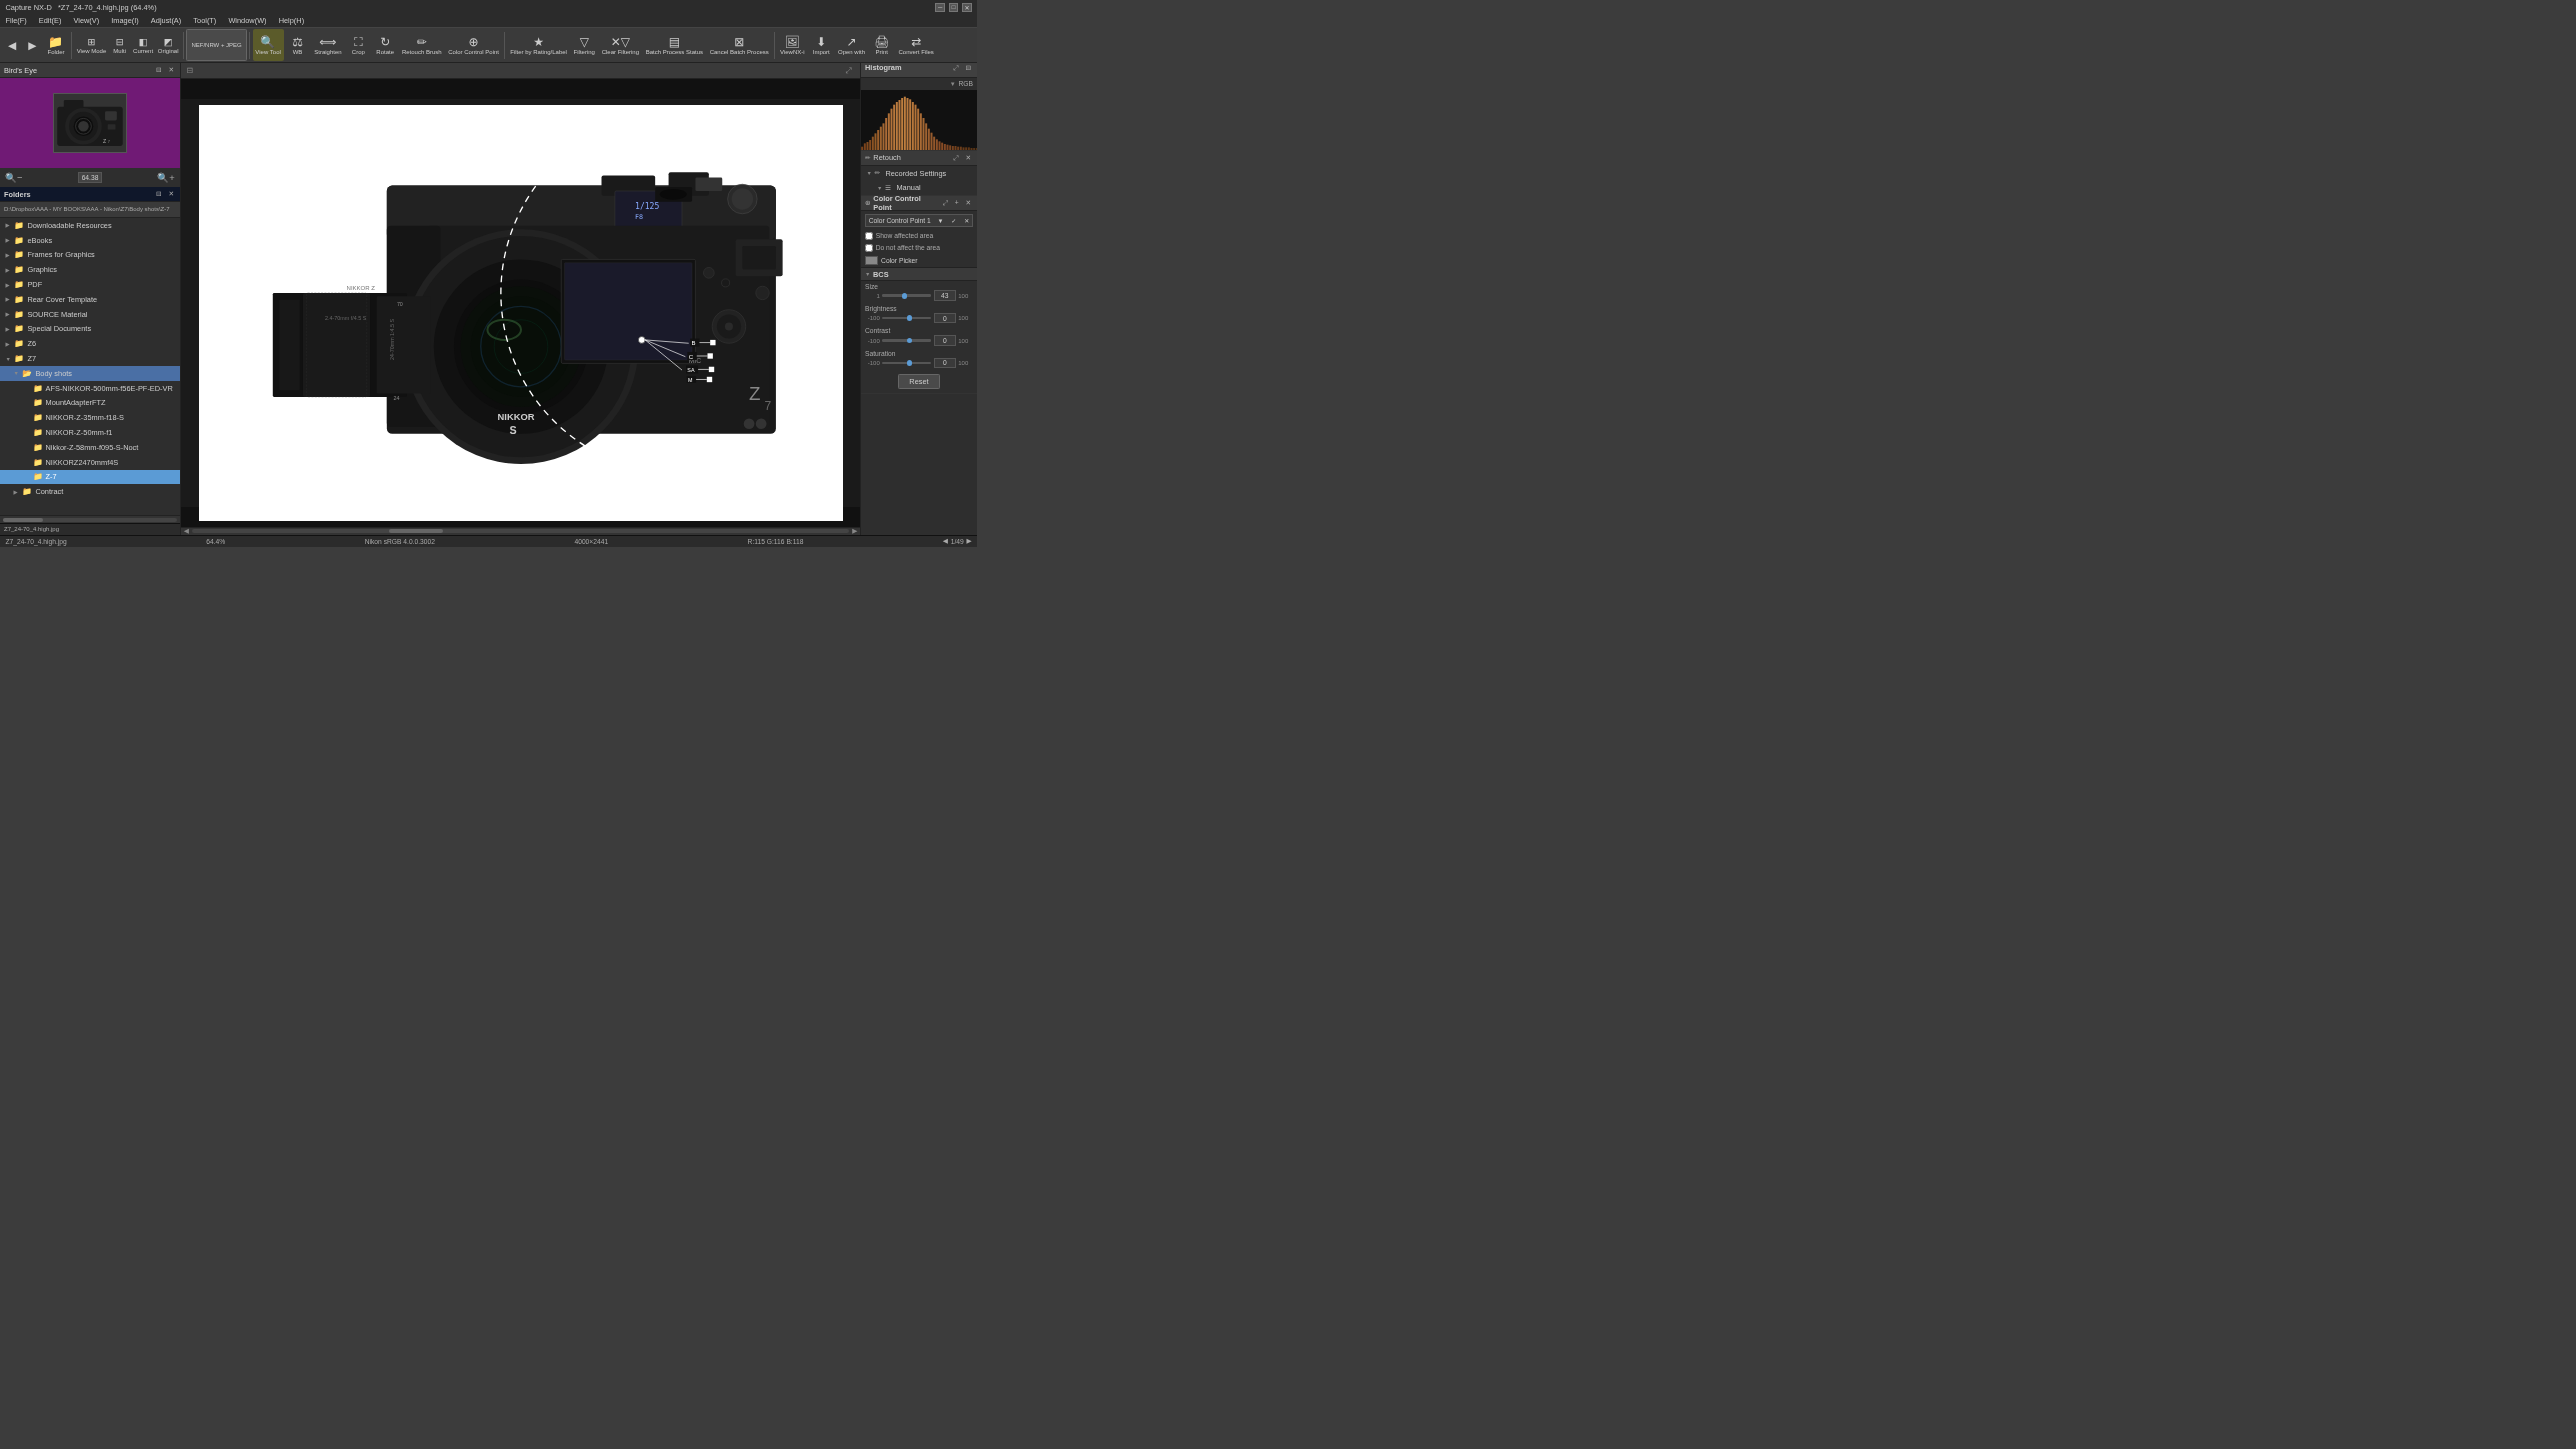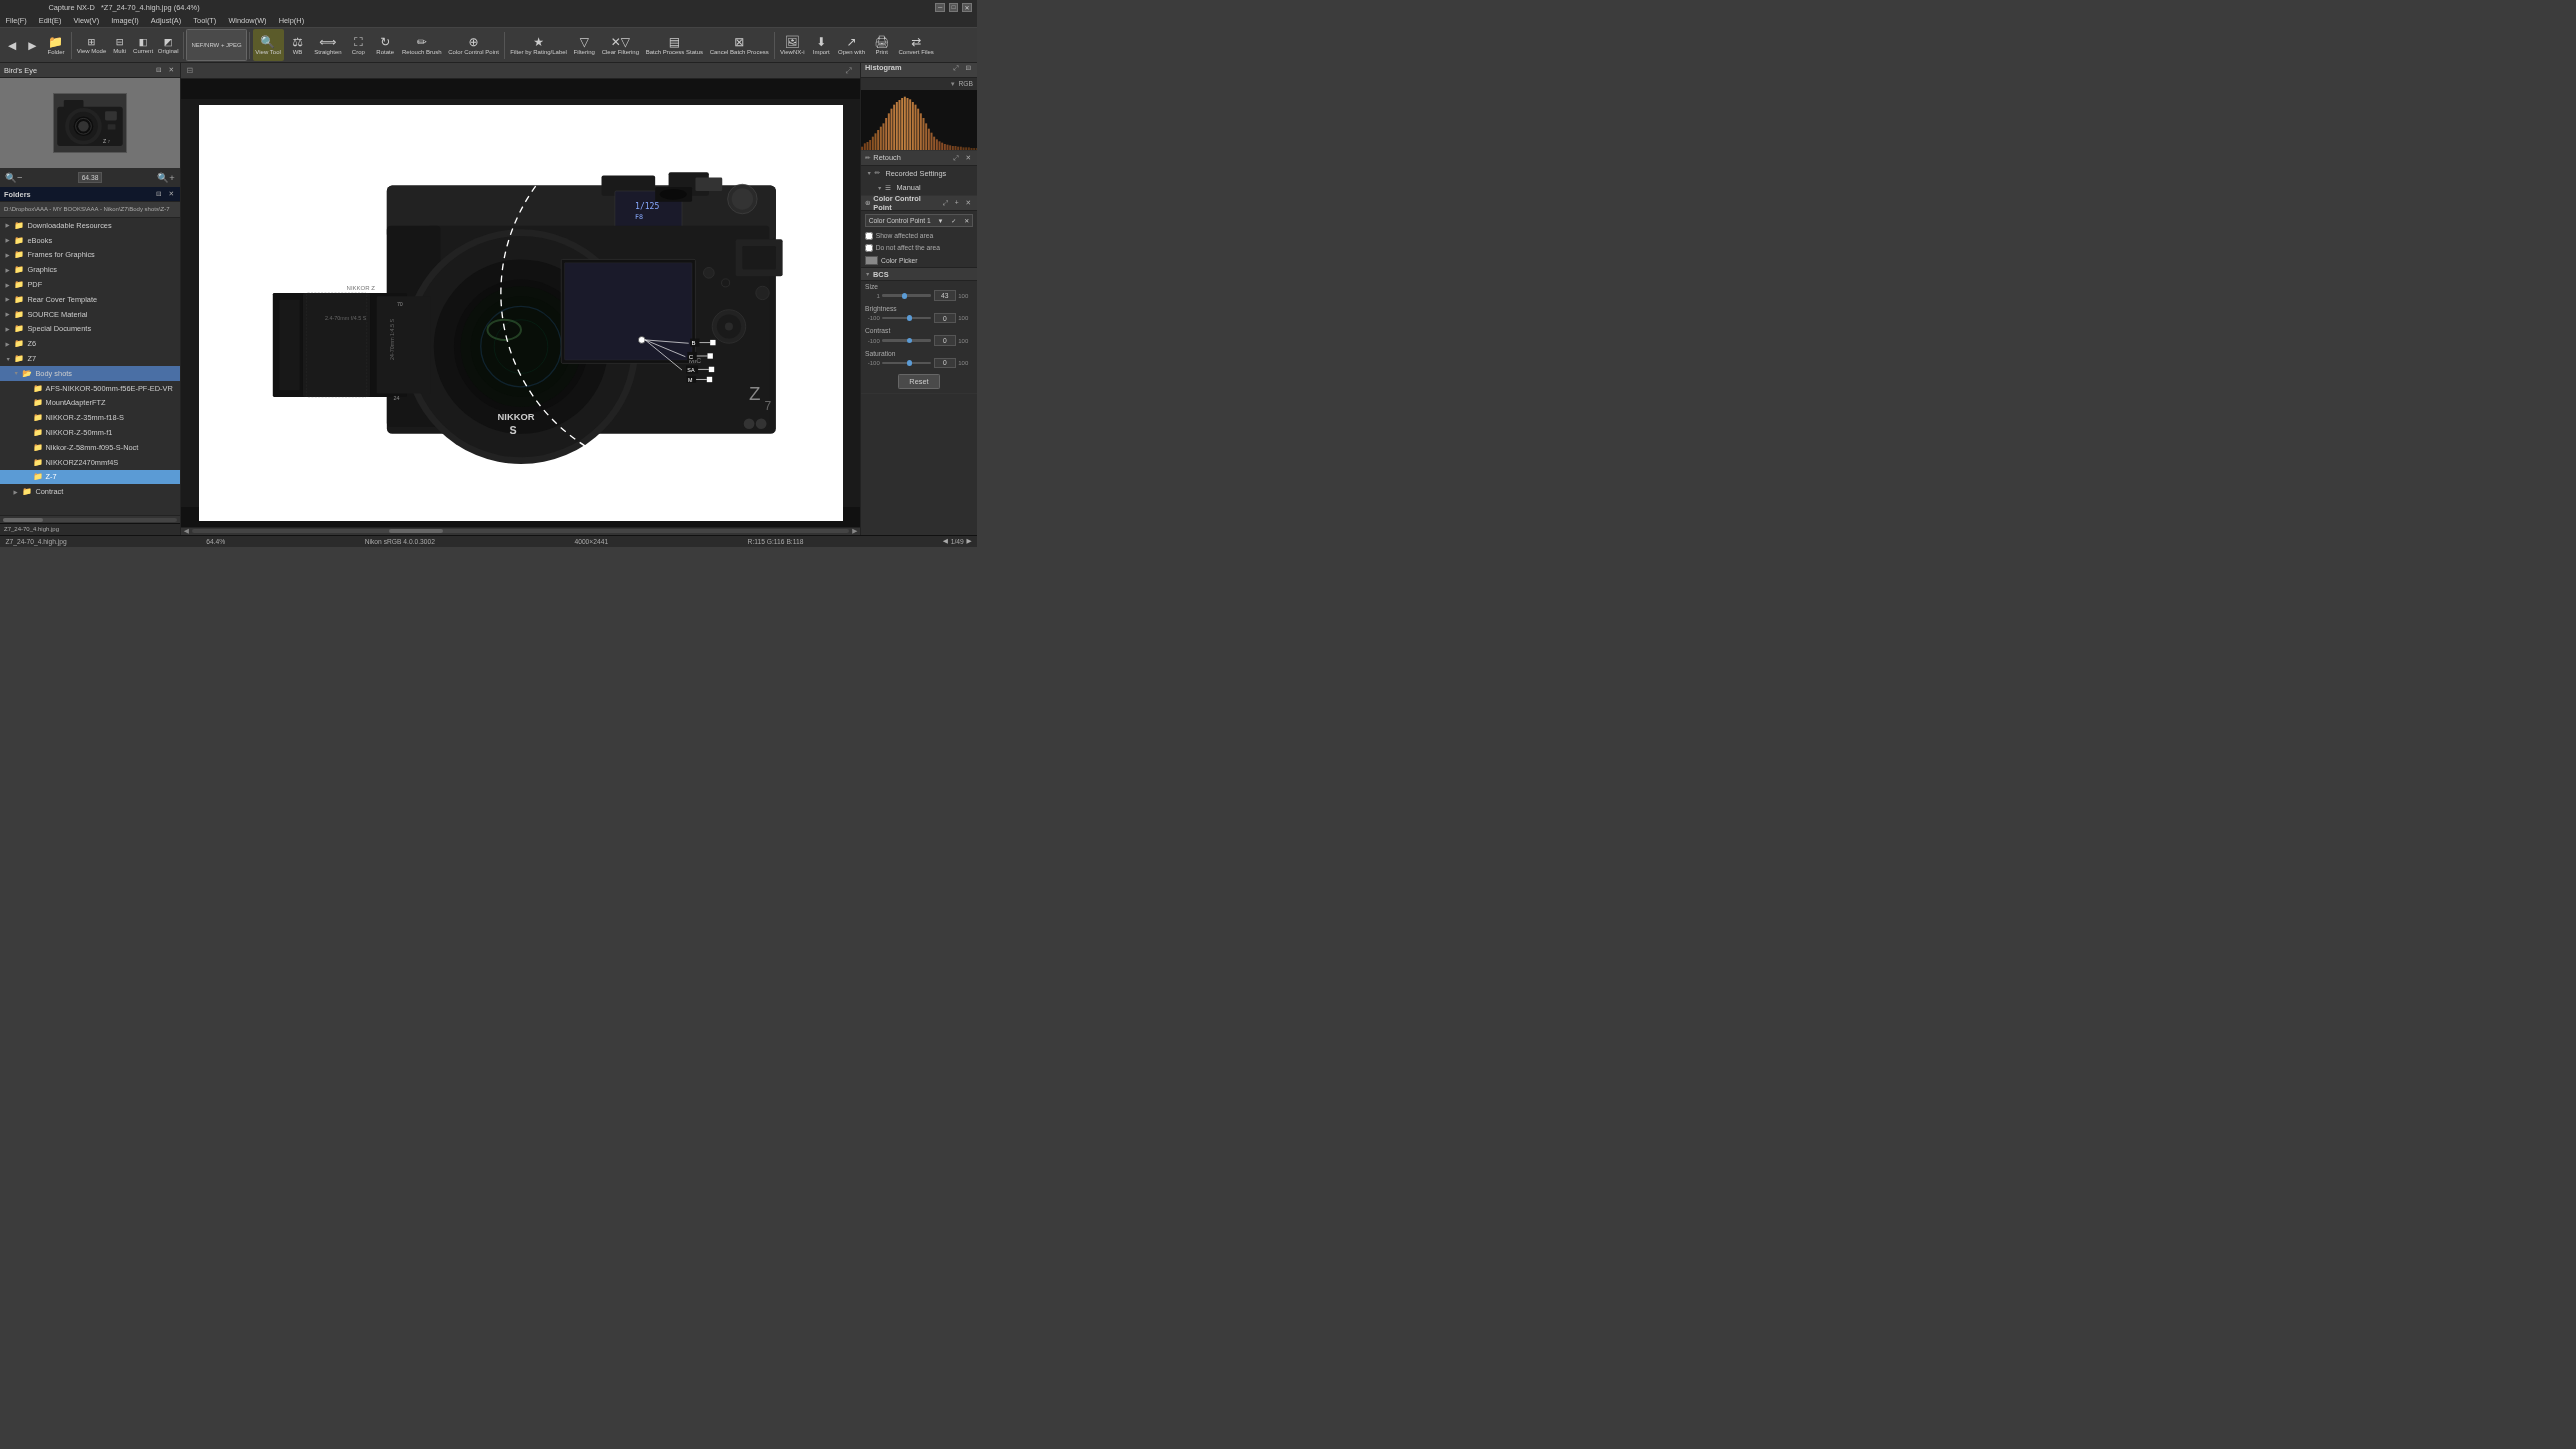--- a/index.html
+++ b/index.html
@@ -1,20 +1,20 @@
 <!DOCTYPE html>
 <html style="font-size:10.7px"><head>
   <meta charset="utf-8">
   <style>
     * { box-sizing: border-box; margin: 0; padding: 0; }
     body { background: #3c3c3c; font-family: 'Segoe UI', Tahoma, Geneva, Verdana, sans-serif; font-size: 7.4px; color: #ddd; overflow: hidden; width: 977px; height: 547px; }
 
     
     #titlebar { background: #2b2b2b; height: 14.8px; display: flex; align-items: center; padding: 0 5.4px; justify-content: space-between; }
-    #titlebar .title { font-size: 7.4px; color: #ccc; margin-left: 43px; }
+    #titlebar .title { font-size: 7.4px; color: #ccc; }
     #titlebar .controls { display: flex; gap: 4px; }
     #titlebar .ctrl-btn { width: 9.4px; height: 9.4px; background: #555; border: 0.7px solid #777; cursor: pointer; font-size: 6px; display: flex; align-items: center; justify-content: center; color: #ccc; }
 
     
     #menubar { background: #2b2b2b; height: 13.4px; display: flex; align-items: center; padding: 0 2.7px; gap: 6.7px; border-bottom: 0.7px solid #444; }
     #menubar span { font-size: 7.4px; color: #ccc; cursor: pointer; padding: 0 2.7px; }
 
     
     #toolbar { background: #3a3a3a; height: 35px; display: flex; align-items: center; padding: 1.3px 2.7px; gap: 1.3px; border-bottom: 0.7px solid #222; overflow: hidden; }
     .tb-btn { display: flex; flex-direction: column; align-items: center; justify-content: center; min-width: 25.5px; height: 32px; cursor: pointer; padding: 1.3px 2.7px; border-radius: 2px; color: #ccc; font-size: 6px; gap: 1.3px; }
@@ -24,21 +24,21 @@
 
     
     #main { display: flex; height: calc(547px - 14.8px - 13.4px - 35px - 12px); }
 
     
     #left-panel { width: 181px; background: #2e2e2e; border-right: 0.7px solid #222; display: flex; flex-direction: column; }
     .panel-controls { display: flex; gap: 2.7px; }
     .panel-ctrl { font-size: 6.7px; color: #aaa; cursor: pointer; padding: 0.7px 2px; }
 
     
-    #birds-eye { height: 124px; background: #737373; border-bottom: 0.7px solid #333; position: relative; }
+    #birds-eye { height: 124px; background: #701a75; border-bottom: 0.7px solid #333; position: relative; }
     #birds-eye-header { background: #3a3a3a; height: 14.8px; display: flex; align-items: center; padding: 0 4px; justify-content: space-between; border-bottom: 0.7px solid #222; }
     #birds-eye-img { display: flex; align-items: center; justify-content: center; height: calc(124px - 14.8px - 19px); overflow: hidden; }
     #birds-eye-img .camera-thumb { width: 74px; height: 60px; background: #333; border: 0.7px solid #555; display: flex; align-items: center; justify-content: center; font-size: 20px; }
     #birds-eye-zoom { height: 19px; display: flex; align-items: center; justify-content: space-between; padding: 0 5.4px; background: #2e2e2e; }
     .zoom-btn { font-size: 9.4px; color: #aaa; cursor: pointer; }
     .zoom-value { font-size: 6.7px; color: #ccc; background: #444; padding: 0.7px 2.7px; border: 0.7px solid #555; }
 
     
     #folder-path { background: #3a3a3a; height: 16px; display: flex; align-items: center; padding: 0 4px; border-bottom: 0.7px solid #222; justify-content: space-between; }
     #folder-path .path-text { font-size: 6px; color: #aaa; overflow: hidden; text-overflow: ellipsis; white-space: nowrap; flex: 1; }

